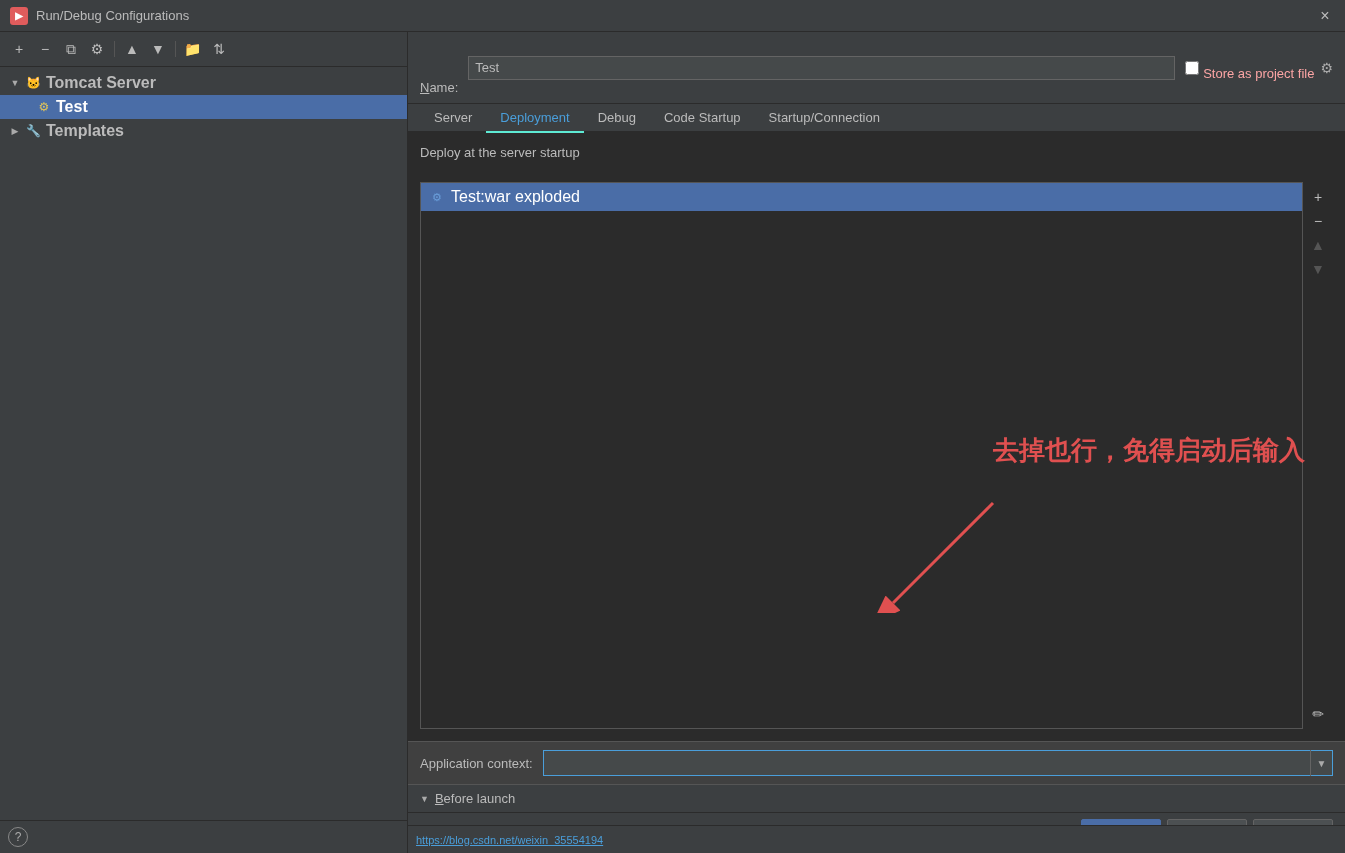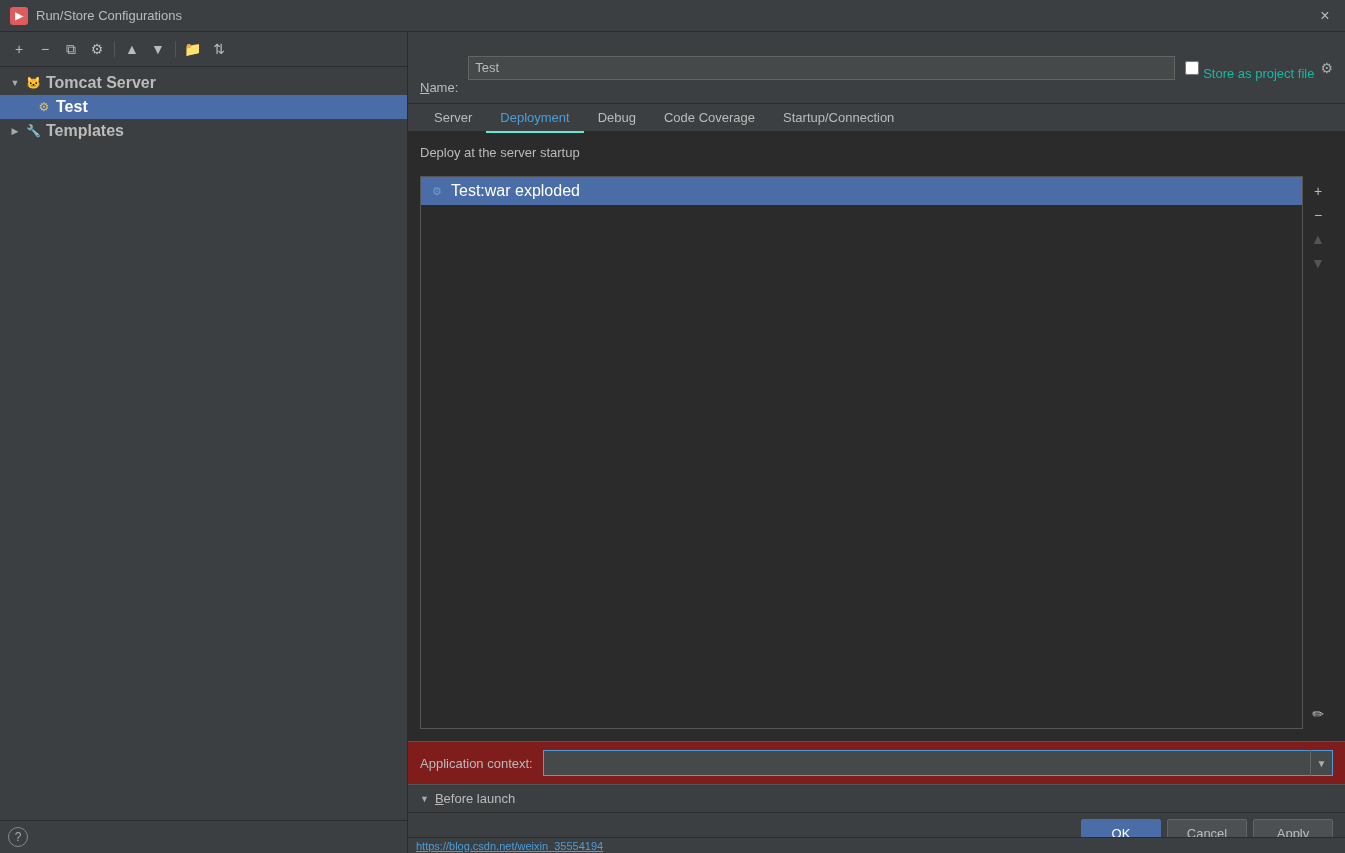--- a/index.html
+++ b/index.html
@@ -175,21 +175,21 @@
       gap: 4px;
       margin-left: auto;
       white-space: nowrap;
     }
     .store-checkbox {
       width: 14px; height: 14px;
       accent-color: #4a6da7;
       cursor: pointer;
     }
     .store-label {
-      color: #14b8a6;
+      color: #fca5a5;
       font-size: 13px;
       cursor: pointer;
       margin-top: 12px;
     }
     .gear-icon-small { color: #aaa; font-size: 14px; margin-left: 2px; }
 
     
     .tabs-bar {
       display: flex;
       align-items: flex-end;
@@ -211,21 +211,21 @@
       border-bottom: 2px solid #5eead4;
     }
 
     
     .content-area {
       flex: 1;
       overflow-y: auto;
       padding: 12px;
       display: flex;
       flex-direction: column;
-      gap: 10px;
+      gap: 16px;
     }
 
     .section-title {
       color: #bbbbbb;
       font-size: 13px;
       margin-bottom: 6px;
     }
 
     
     .deploy-list {
@@ -280,21 +280,21 @@
     }
     .side-btn.disabled { color: #555; cursor: default; }
 
     
     .app-context-row {
       display: flex;
       align-items: center;
       gap: 10px;
       padding: 8px 12px;
       border-top: 1px solid #555;
-      background: #7f1d1d;
+      background: #404040;
     }
     .app-context-label { color: #bbbbbb; font-size: 13px; white-space: nowrap; }
     .app-context-input-wrapper {
       flex: 1;
       display: flex;
       align-items: center;
       background: #45494a;
       border: 1px solid #4a9eda;
       height: 26px;
     }
@@ -363,21 +363,21 @@
       border-color: #4a6da7;
       color: #ffffff;
     }
 
     
     .url-bar {
       position: absolute;
       bottom: 0;
       left: 408px;
       right: 0;
-      height: 16px;
+      height: 28px;
       background: #3c3f41;
       display: flex;
       align-items: center;
       padding: 0 8px;
       font-size: 11px;
       color: #4a9eda;
       text-decoration: underline;
       border-top: 1px solid #2b2b2b;
     }
 
@@ -393,21 +393,21 @@
       flex-direction: column;
       overflow: hidden;
       position: relative;
     }
   </style>
 </head>
 <body>
 
 <div class="title-bar">
   <div class="app-icon">▶</div>
-  <span class="title-text">Run/Store Configurations</span>
+  <span class="title-text">Run/Debug Configurations</span>
   <div class="close-btn">×</div>
 </div>
 
 <div class="main-layout">
 
   <div class="left-panel">
 
     <div class="toolbar">
       <div class="toolbar-btn">+</div>
       <div class="toolbar-btn">−</div>
@@ -458,21 +458,21 @@
         <input type="checkbox" class="store-checkbox" style="">
         <span class="store-label">Store as project file</span>
         <span class="gear-icon-small">⚙</span>
       </div>
     </div>
 
     <div class="tabs-bar">
       <div class="tab">Server</div>
       <div class="tab active">Deployment</div>
       <div class="tab">Debug</div>
-      <div class="tab">Code Coverage</div>
+      <div class="tab">Code Startup</div>
       <div class="tab">Startup/Connection</div>
     </div>
 
     <div class="content-wrapper">
       <div class="content-area">
 
         <div class="section-title">Deploy at the server startup</div>
 
         <div class="deploy-row">
           <div class="deploy-list">
@@ -486,20 +486,32 @@
             <div class="side-btn">−</div>
             <div class="side-btn disabled">▲</div>
             <div class="side-btn disabled">▼</div>
             <div style="flex:1"></div>
             <div class="side-btn">✏</div>
           </div>
         </div>
 
       </div>
 
+      <div style="position:absolute; top:300px; right:40px; pointer-events:none;">
+        <span class="annotation-text">去掉也行，免得启动后输入</span>
+        
+        <svg class="arrow-svg" style="position:absolute; top:60px; left:-180px; width:200px; height:120px;" viewBox="0 0 200 120">
+          <defs>
+            <marker id="arrowhead" markerWidth="10" markerHeight="7" refX="0" refY="3.5" orient="auto">
+              <polygon points="0 0, 10 3.5, 0 7" fill="#e05050"></polygon>
+            </marker>
+          </defs>
+          <line x1="180" y1="10" x2="80" y2="110" stroke="#e05050" stroke-width="3" marker-end="url(#arrowhead)"></line>
+        </svg>
+      </div>
 
       <div class="app-context-row">
         <span class="app-context-label">Application context:</span>
         <div class="app-context-input-wrapper">
           <input class="app-context-input" type="text" style="">
           <div class="app-context-dropdown">▼</div>
         </div>
       </div>
 
       <div class="before-launch-bar">

